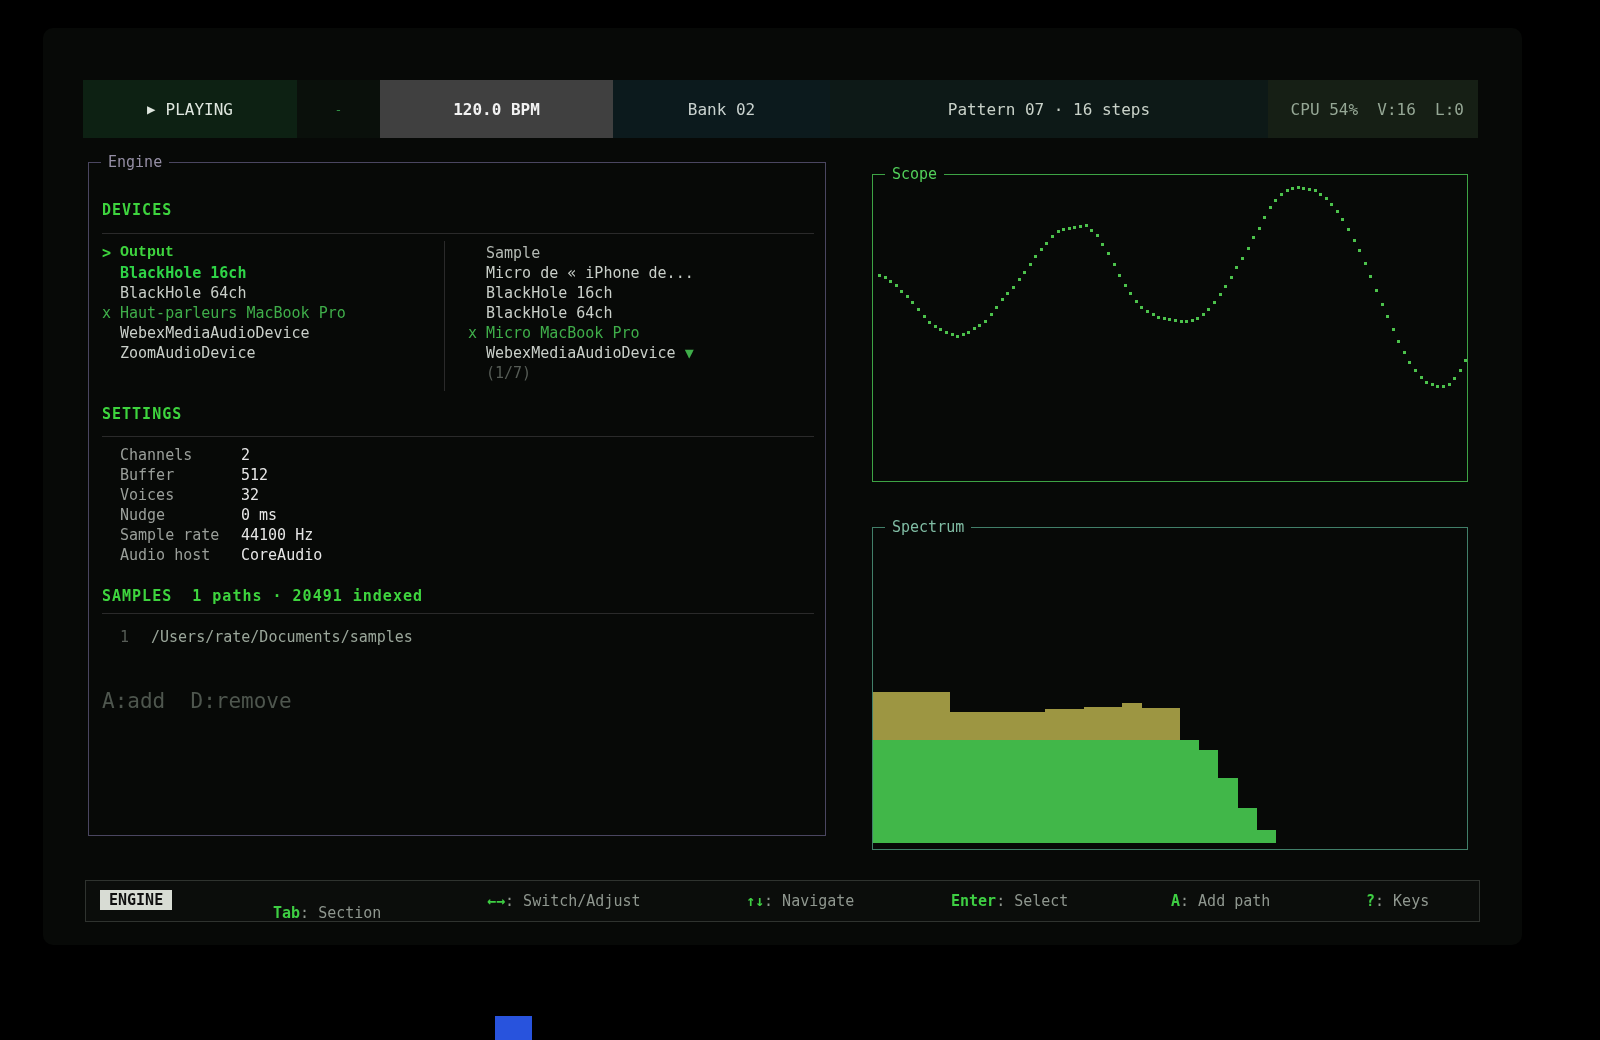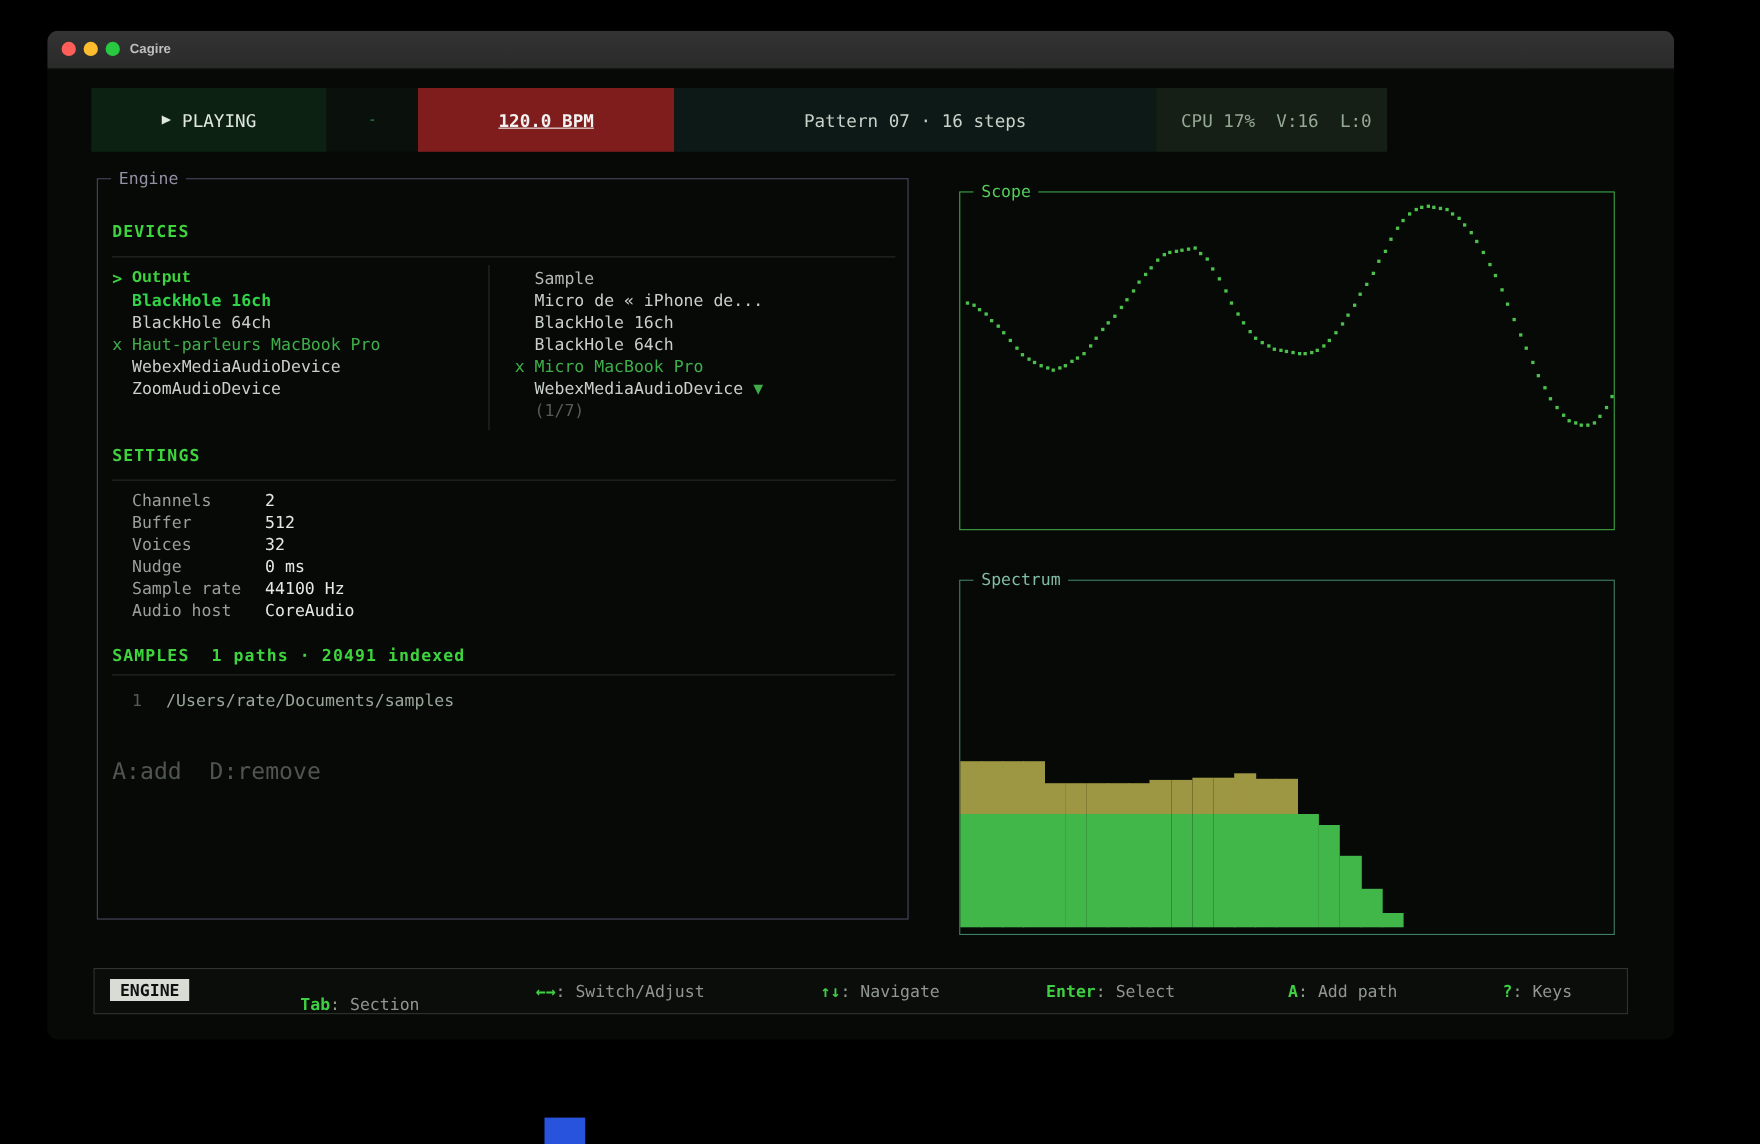--- a/index.html
+++ b/index.html
@@ -16,21 +16,21 @@
   #tl-min{left:33px;background:#febc2e;}
   #tl-max{left:53px;background:#28c840;}
   #win-title{position:absolute;left:75px;top:9px;font-family:"Liberation Sans",sans-serif;
              font-size:12px;font-weight:bold;color:#bfbfbf;}
   
   #topbar{position:absolute;left:40px;top:52px;width:1395px;height:58px;display:flex;
           font-size:16px;}
   .tseg{height:100%;display:flex;align-items:center;justify-content:center;white-space:pre;}
   #seg-transport{width:214px;background:#0d2113;color:#dfe7df;}
   #seg-dash{width:83px;background:#0a100b;color:#2f8f43;font-size:13px;}
-  #seg-bpm{width:233px;background:#7f1d1d;color:#f2f2f2;font-weight:bold;text-decoration:underline;}
+  #seg-bpm{width:233px;background:#404040;color:#f2f2f2;font-weight:bold;}
   #seg-bank{width:217px;background:#0c1a1d;color:#c9d2cf;}
   #seg-pattern{width:438px;background:#0d1917;color:#c9d2c9;}
   #seg-stats{width:210px;background:#161f15;color:#95a795;justify-content:flex-end;
              padding-right:14px;box-sizing:border-box;}
   .play-glyph{margin-right:10px;font-size:14px;}
   
   .panel{position:absolute;box-sizing:border-box;}
   .panel-label{position:absolute;top:-10px;left:12px;background:#070907;padding:0 7px;
                font-size:15px;line-height:18px;}
   #engine-panel{left:45px;top:134px;width:738px;height:674px;border:1px solid #4a4660;}
@@ -76,36 +76,31 @@
   .hint .l{color:#8f978f;}
   
   #desktop-artifact{position:absolute;left:495px;top:1016px;width:37px;height:24px;background:#2853dd;}
 </style>
 </head>
 <body>
 
 <div id="screen">
   <div id="window">
 
-    <div id="titlebar">
-      <div id="tl-close" class="tl"></div>
-      <div id="tl-min" class="tl"></div>
-      <div id="tl-max" class="tl"></div>
-      <div id="win-title">Cagire</div>
-    </div>
 
     <div id="topbar">
       <div id="seg-transport" class="tseg">
         <span class="play-glyph">▶</span>
         <span>PLAYING</span>
       </div>
       <div id="seg-dash" class="tseg">-</div>
       <div id="seg-bpm" class="tseg">120.0 BPM</div>
+      <div id="seg-bank" class="tseg">Bank 02</div>
       <div id="seg-pattern" class="tseg">Pattern 07 · 16 steps</div>
-      <div id="seg-stats" class="tseg">CPU 17%  V:16  L:0</div>
+      <div id="seg-stats" class="tseg">CPU 54%  V:16  L:0</div>
     </div>
 
     <div id="engine-panel" class="panel">
       <div class="panel-label">Engine</div>
 
       <div class="section-heading" style="left:13px;top:38px;">DEVICES</div>
       <div class="hr" style="top:70px;"></div>
 
       <div class="dev-marker st-headersel" style="left:13px;top:81px;">&gt;</div>
       <div class="dev-row st-headersel" style="left:31px;top:81px;font-family:Liberation Mono, monospace;">Output</div>

